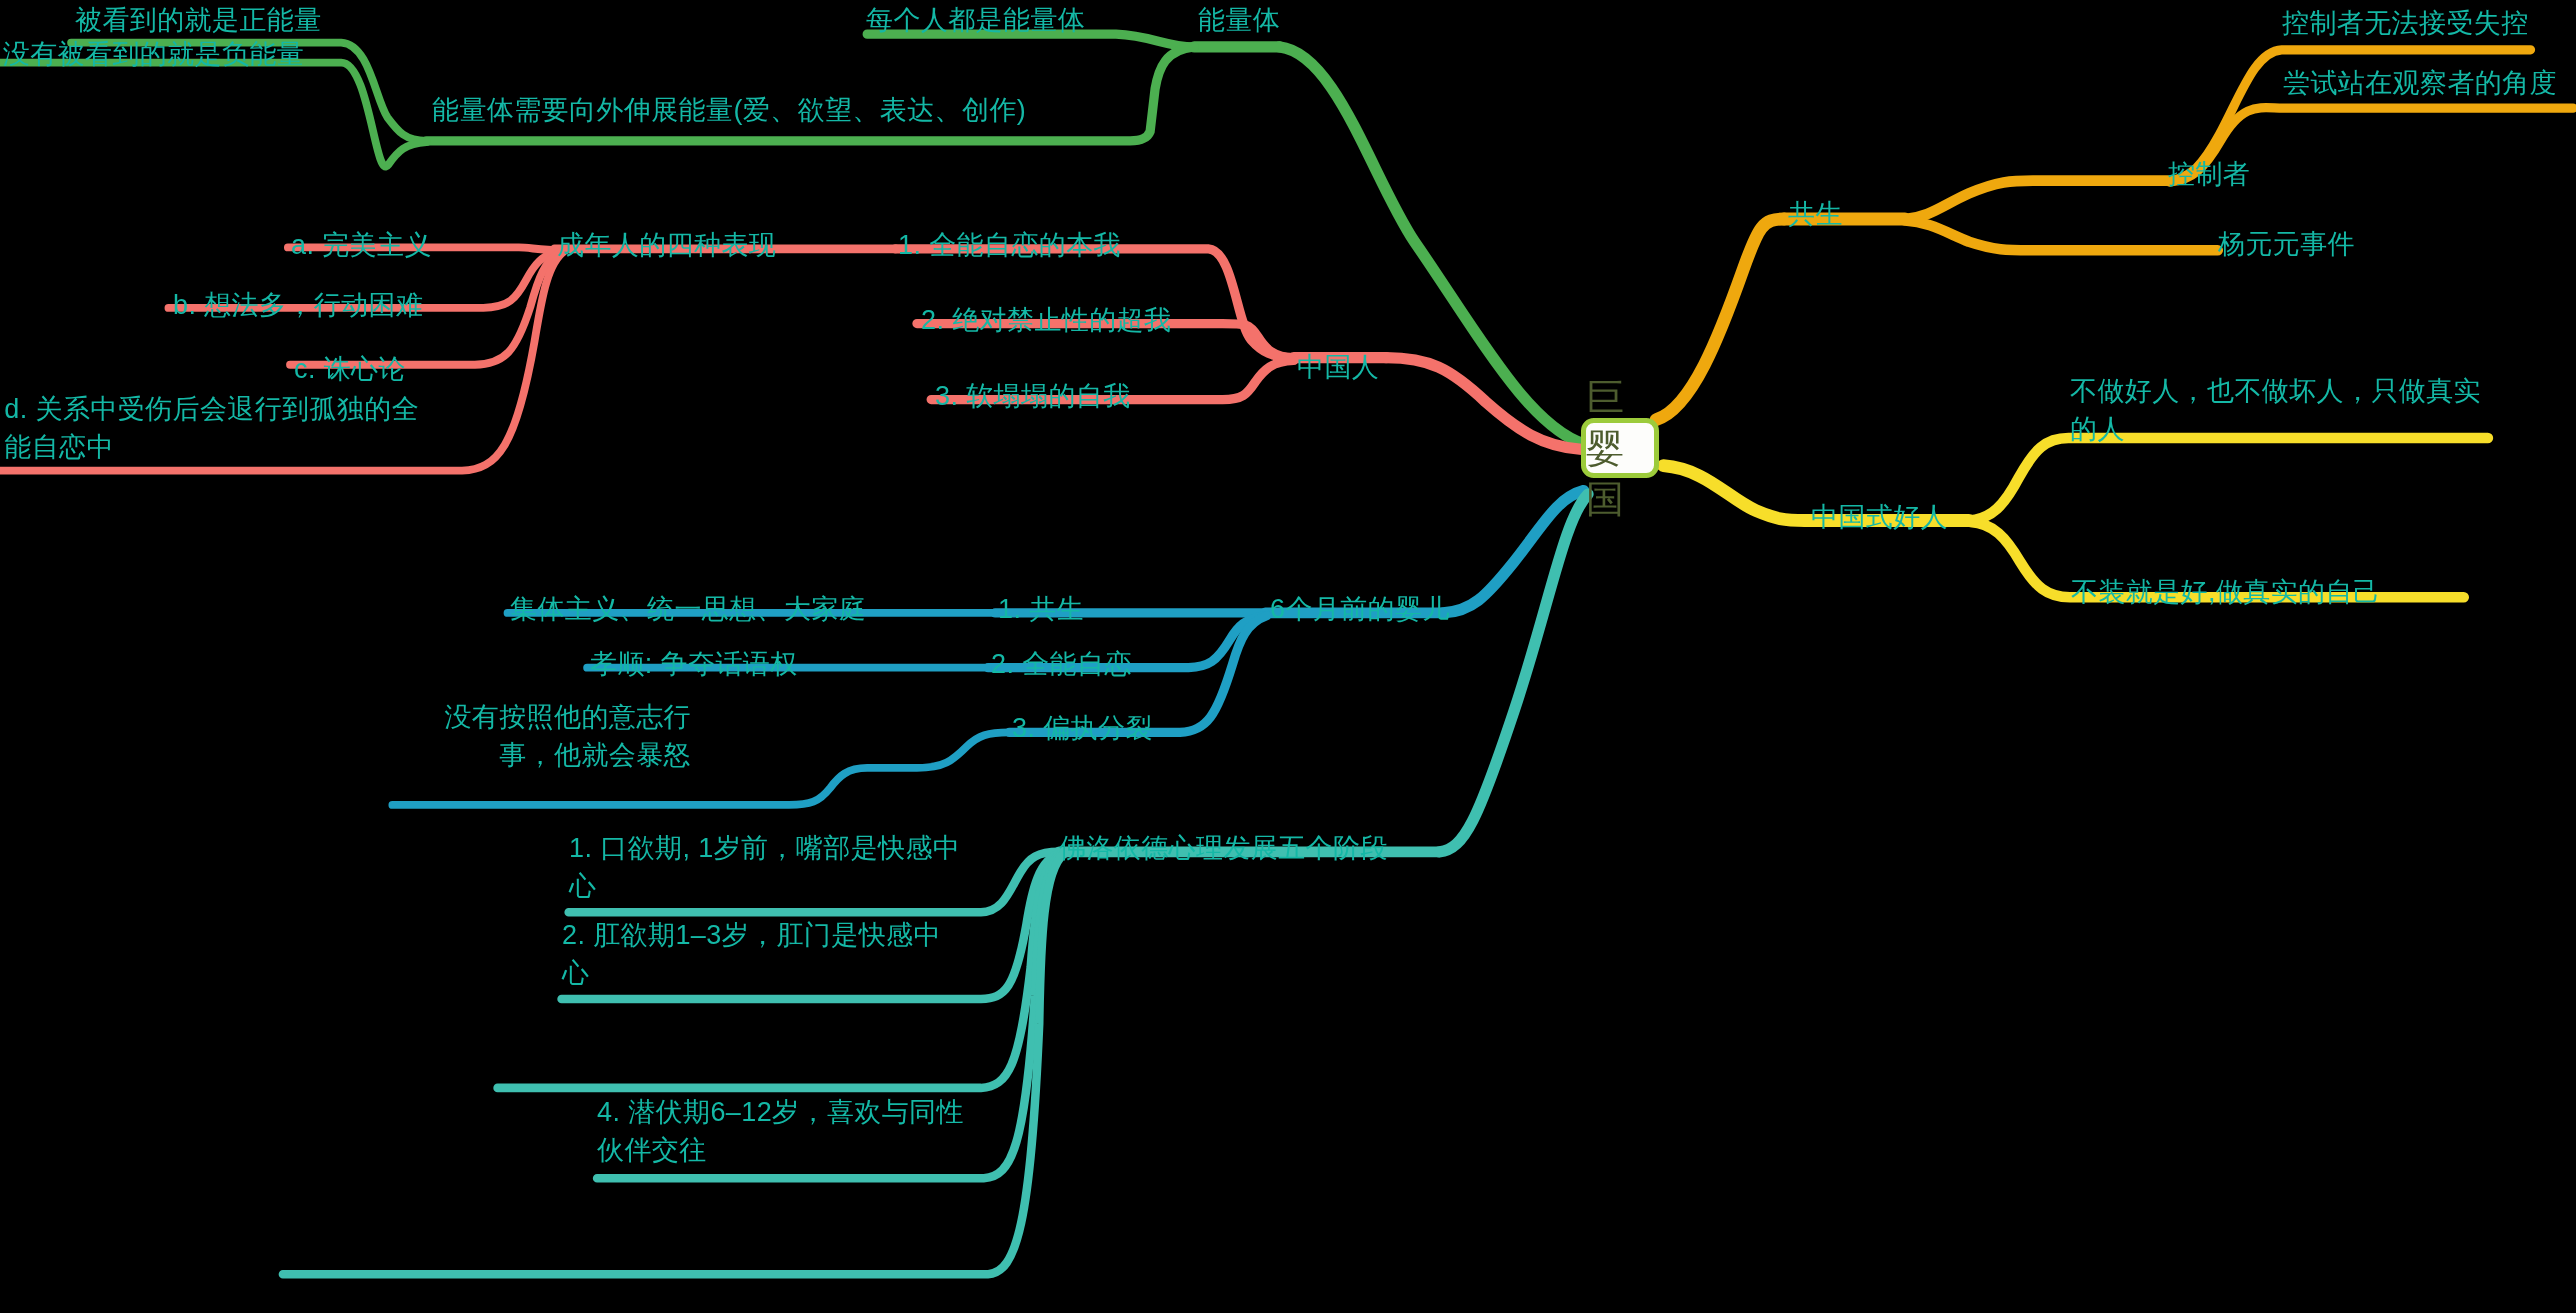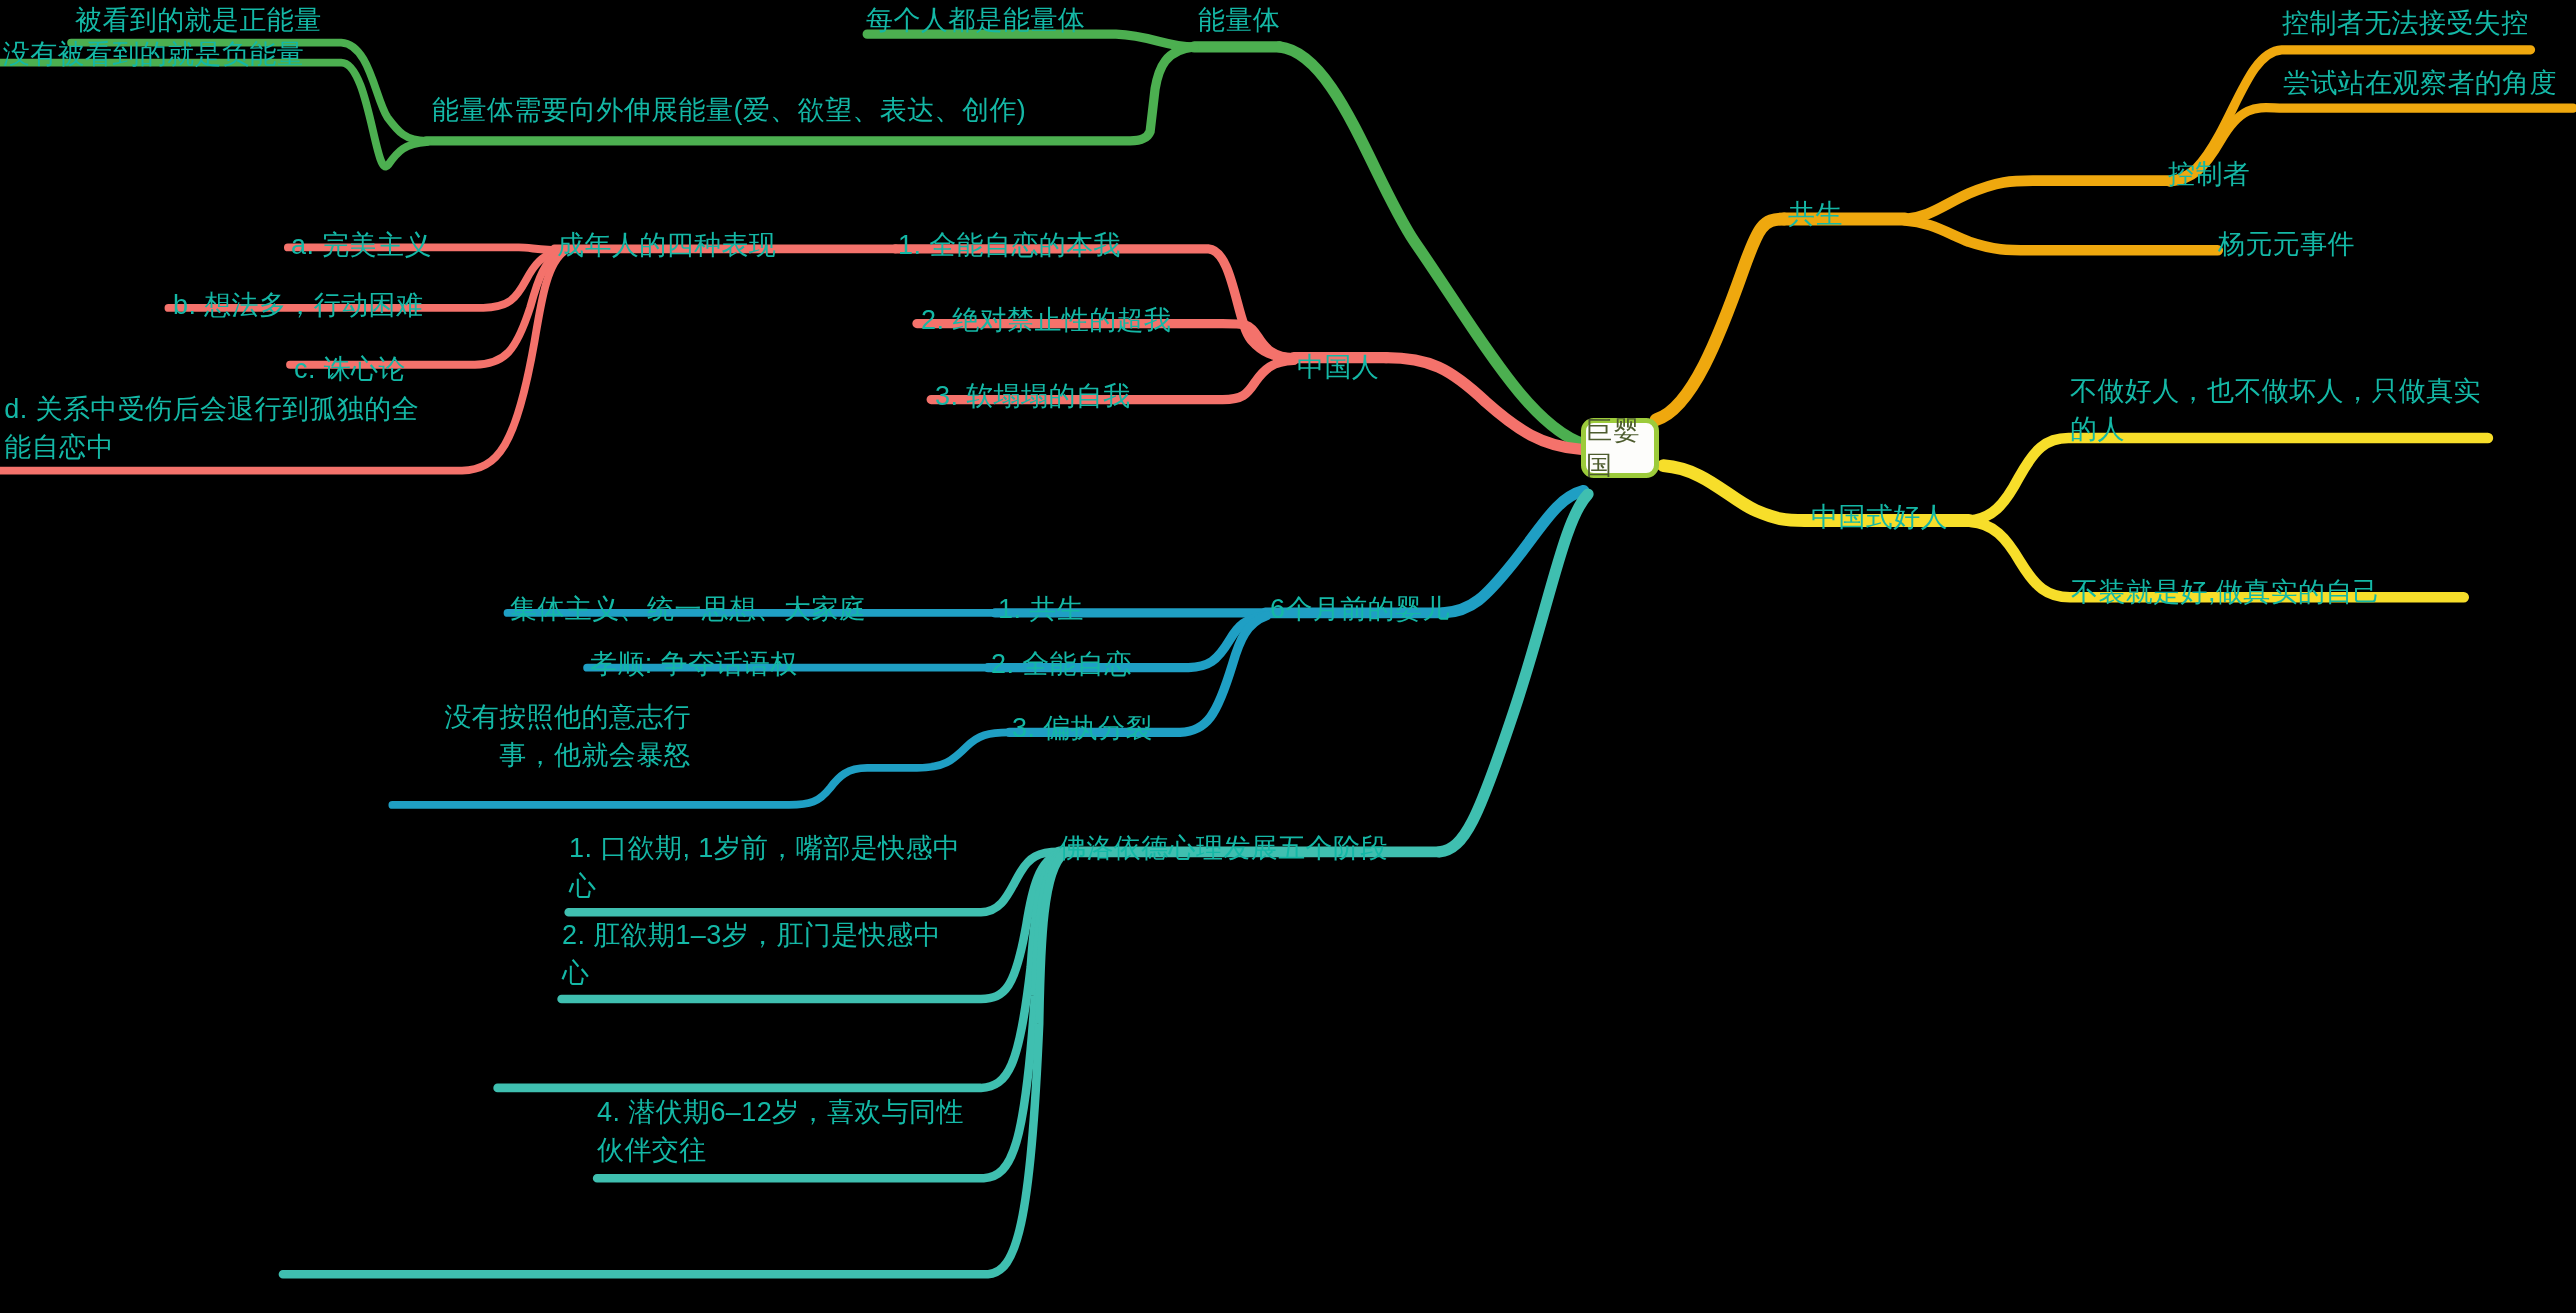--- a/index.html
+++ b/index.html
@@ -5,21 +5,21 @@
   html,body{margin:0;padding:0;background:#000;}
   body{width:2576px;height:1314px;overflow:hidden;
        font-family:"Liberation Sans","DejaVu Sans",sans-serif;}
   #stage{position:relative;width:2576px;height:1314px;background:#000;}
   svg#links{position:absolute;left:0;top:0;width:2576px;height:1314px;}
   .node{position:absolute;color:#14b8a6;font-size:27px;line-height:1.42;
         white-space:pre-wrap;letter-spacing:0.4px;}
   .node.w1{width:455px;}
   .node.w2{width:398px;}
   .center-node{position:absolute;background:#fdfdfb;border:5px solid #9ccb3b;
-        border-radius:12.8px;color:#4d5c2e;font-size:26px;font-weight:400;
+        border-radius:12.8px;color:#4d5c2e;font-size:38px;font-weight:400;
         display:flex;align-items:center;justify-content:center;
         box-sizing:border-box;letter-spacing:1.4px;}
 </style>
 </head>
 <body>
 
 <div id="stage">
 
   <svg id="links" viewBox="0 0 3624 1848" preserveAspectRatio="none">
 

